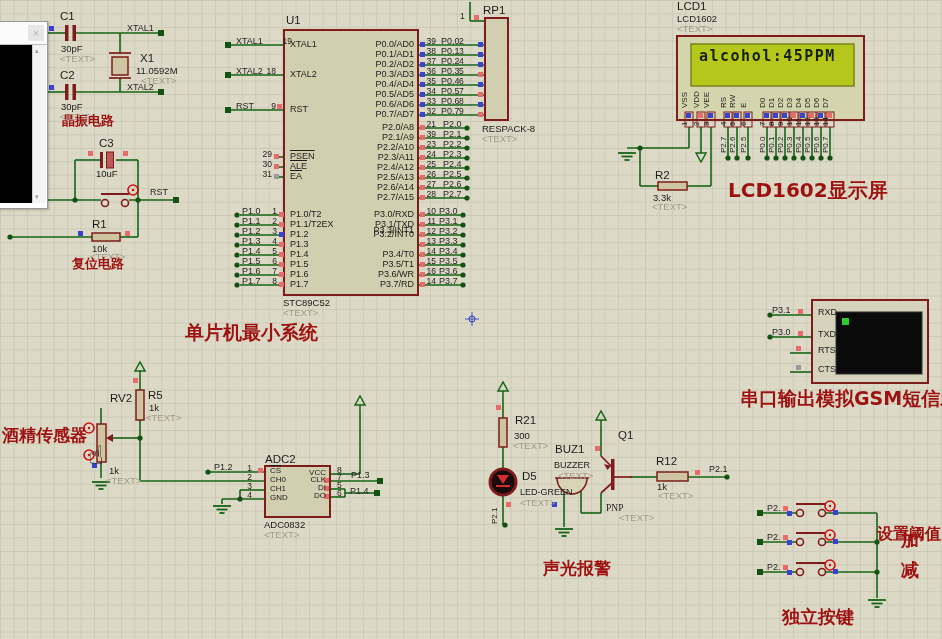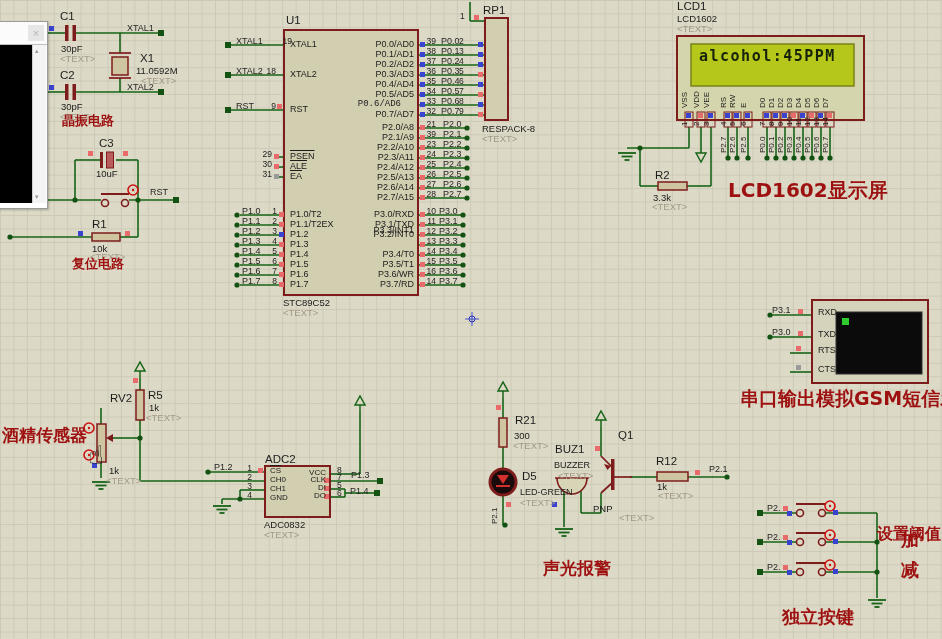--- a/index.html
+++ b/index.html
@@ -478,21 +478,21 @@
       <span class="lbl n9" style="left: 441px; top: 67px;">P0.3</span>
       <span class="lbl pn" style="left: 459px; top: 67px;">5</span>
       <span class="lbl il ra" style="left: 414px; top: 80px;">P0.4/AD4</span>
       <span class="lbl pn ra" style="left: 436px; top: 77px;">35</span>
       <span class="lbl n9" style="left: 441px; top: 77px;">P0.4</span>
       <span class="lbl pn" style="left: 459px; top: 77px;">6</span>
       <span class="lbl il ra" style="left: 414px; top: 90px;">P0.5/AD5</span>
       <span class="lbl pn ra" style="left: 436px; top: 87px;">34</span>
       <span class="lbl n9" style="left: 441px; top: 87px;">P0.5</span>
       <span class="lbl pn" style="left: 459px; top: 87px;">7</span>
-      <span class="lbl il ra" style="left: 401px; top: 100px; font-family: Liberation Mono, monospace;">P0.6/AD6</span>
+      <span class="lbl il ra" style="left: 414px; top: 100px;">P0.6/AD6</span>
       <span class="lbl pn ra" style="left: 436px; top: 97px;">33</span>
       <span class="lbl n9" style="left: 441px; top: 97px;">P0.6</span>
       <span class="lbl pn" style="left: 459px; top: 97px;">8</span>
       <span class="lbl il ra" style="left: 414px; top: 110px;">P0.7/AD7</span>
       <span class="lbl pn ra" style="left: 436px; top: 107px;">32</span>
       <span class="lbl n9" style="left: 441px; top: 107px;">P0.7</span>
       <span class="lbl pn" style="left: 459px; top: 107px;">9</span>
       <span class="lbl il ra" style="left: 414px; top: 123px;">P2.0/A8</span>
       <span class="lbl pn ra" style="left: 436px; top: 120px;">21</span>
       <span class="lbl n9" style="left: 443px; top: 120px;">P2.0</span>
@@ -534,20 +534,21 @@
       <span class="lbl n9" style="left: 439px; top: 247px;">P3.4</span>
       <span class="lbl il ra" style="left: 414px; top: 260px;">P3.5/T1</span>
       <span class="lbl pn ra" style="left: 436px; top: 257px;">15</span>
       <span class="lbl n9" style="left: 439px; top: 257px;">P3.5</span>
       <span class="lbl il ra" style="left: 414px; top: 270px;">P3.6/WR</span>
       <span class="lbl pn ra" style="left: 436px; top: 267px;">16</span>
       <span class="lbl n9" style="left: 439px; top: 267px;">P3.6</span>
       <span class="lbl il ra" style="left: 414px; top: 280px;">P3.7/RD</span>
       <span class="lbl pn ra" style="left: 436px; top: 277px;">14</span>
       <span class="lbl n9" style="left: 439px; top: 277px;">P3.7</span>
+      <span class="lbl ann a19" style="left: 185px; top: 323px;">单片机最小系统</span>
       <span class="lbl r" style="left: 483px; top: 5px;">RP1</span>
       <span class="lbl v" style="left: 482px; top: 124px;">RESPACK-8</span>
       <span class="lbl ph" style="left: 482px; top: 134px;">&lt;TEXT&gt;</span>
       <span class="lbl pn" style="left: 460px; top: 12px;">1</span>
       <span class="lbl r" style="left: 677px; top: 1px;">LCD1</span>
       <span class="lbl v" style="left: 677px; top: 14px;">LCD1602</span>
       <span class="lbl ph" style="left: 677px; top: 24px;">&lt;TEXT&gt;</span>
       <span class="lbl lcdtxt" style="left: 699px; top: 49px;">alcohol:45PPM</span>
       <span class="lbl vrt" style="left: 681px; top: 108px;">VSS</span>
       <span class="lbl vrt" style="left: 681px; top: 126px;">1</span>
@@ -632,21 +633,21 @@
       <span class="lbl v" style="left: 514px; top: 431px;">300</span>
       <span class="lbl ph" style="left: 513px; top: 441px;">&lt;TEXT&gt;</span>
       <span class="lbl r" style="left: 522px; top: 471px;">D5</span>
       <span class="lbl il" style="left: 520px; top: 488px;">LED-GREEN</span>
       <span class="lbl ph" style="left: 520px; top: 498px;">&lt;TEXT&gt;</span>
       <span class="lbl vrt" style="left: 491px; top: 524px;">P2.1</span>
       <span class="lbl r" style="left: 555px; top: 444px;">BUZ1</span>
       <span class="lbl il" style="left: 554px; top: 461px;">BUZZER</span>
       <span class="lbl ph" style="left: 558px; top: 471px;">&lt;TEXT&gt;</span>
       <span class="lbl r" style="left: 618px; top: 430px;">Q1</span>
-      <span class="lbl v" style="left: 593px; top: 504px;">PNP</span>
+      <span class="lbl v" style="left: 606px; top: 504px; font-family: Liberation Serif, serif;">PNP</span>
       <span class="lbl ph" style="left: 619px; top: 513px;">&lt;TEXT&gt;</span>
       <span class="lbl r" style="left: 656px; top: 456px;">R12</span>
       <span class="lbl v" style="left: 657px; top: 482px;">1k</span>
       <span class="lbl ph" style="left: 658px; top: 491px;">&lt;TEXT&gt;</span>
       <span class="lbl n9" style="left: 709px; top: 465px;">P2.1</span>
       <span class="lbl ann a17" style="left: 543px; top: 560px;">声光报警</span>
       <span class="lbl n9" style="left: 767px; top: 504px;">P2.</span>
       <span class="lbl n9" style="left: 767px; top: 533px;">P2.</span>
       <span class="lbl n9" style="left: 767px; top: 563px;">P2.</span>
       <span class="lbl ann a16" style="left: 877px; top: 526px;">设置阈值</span>

